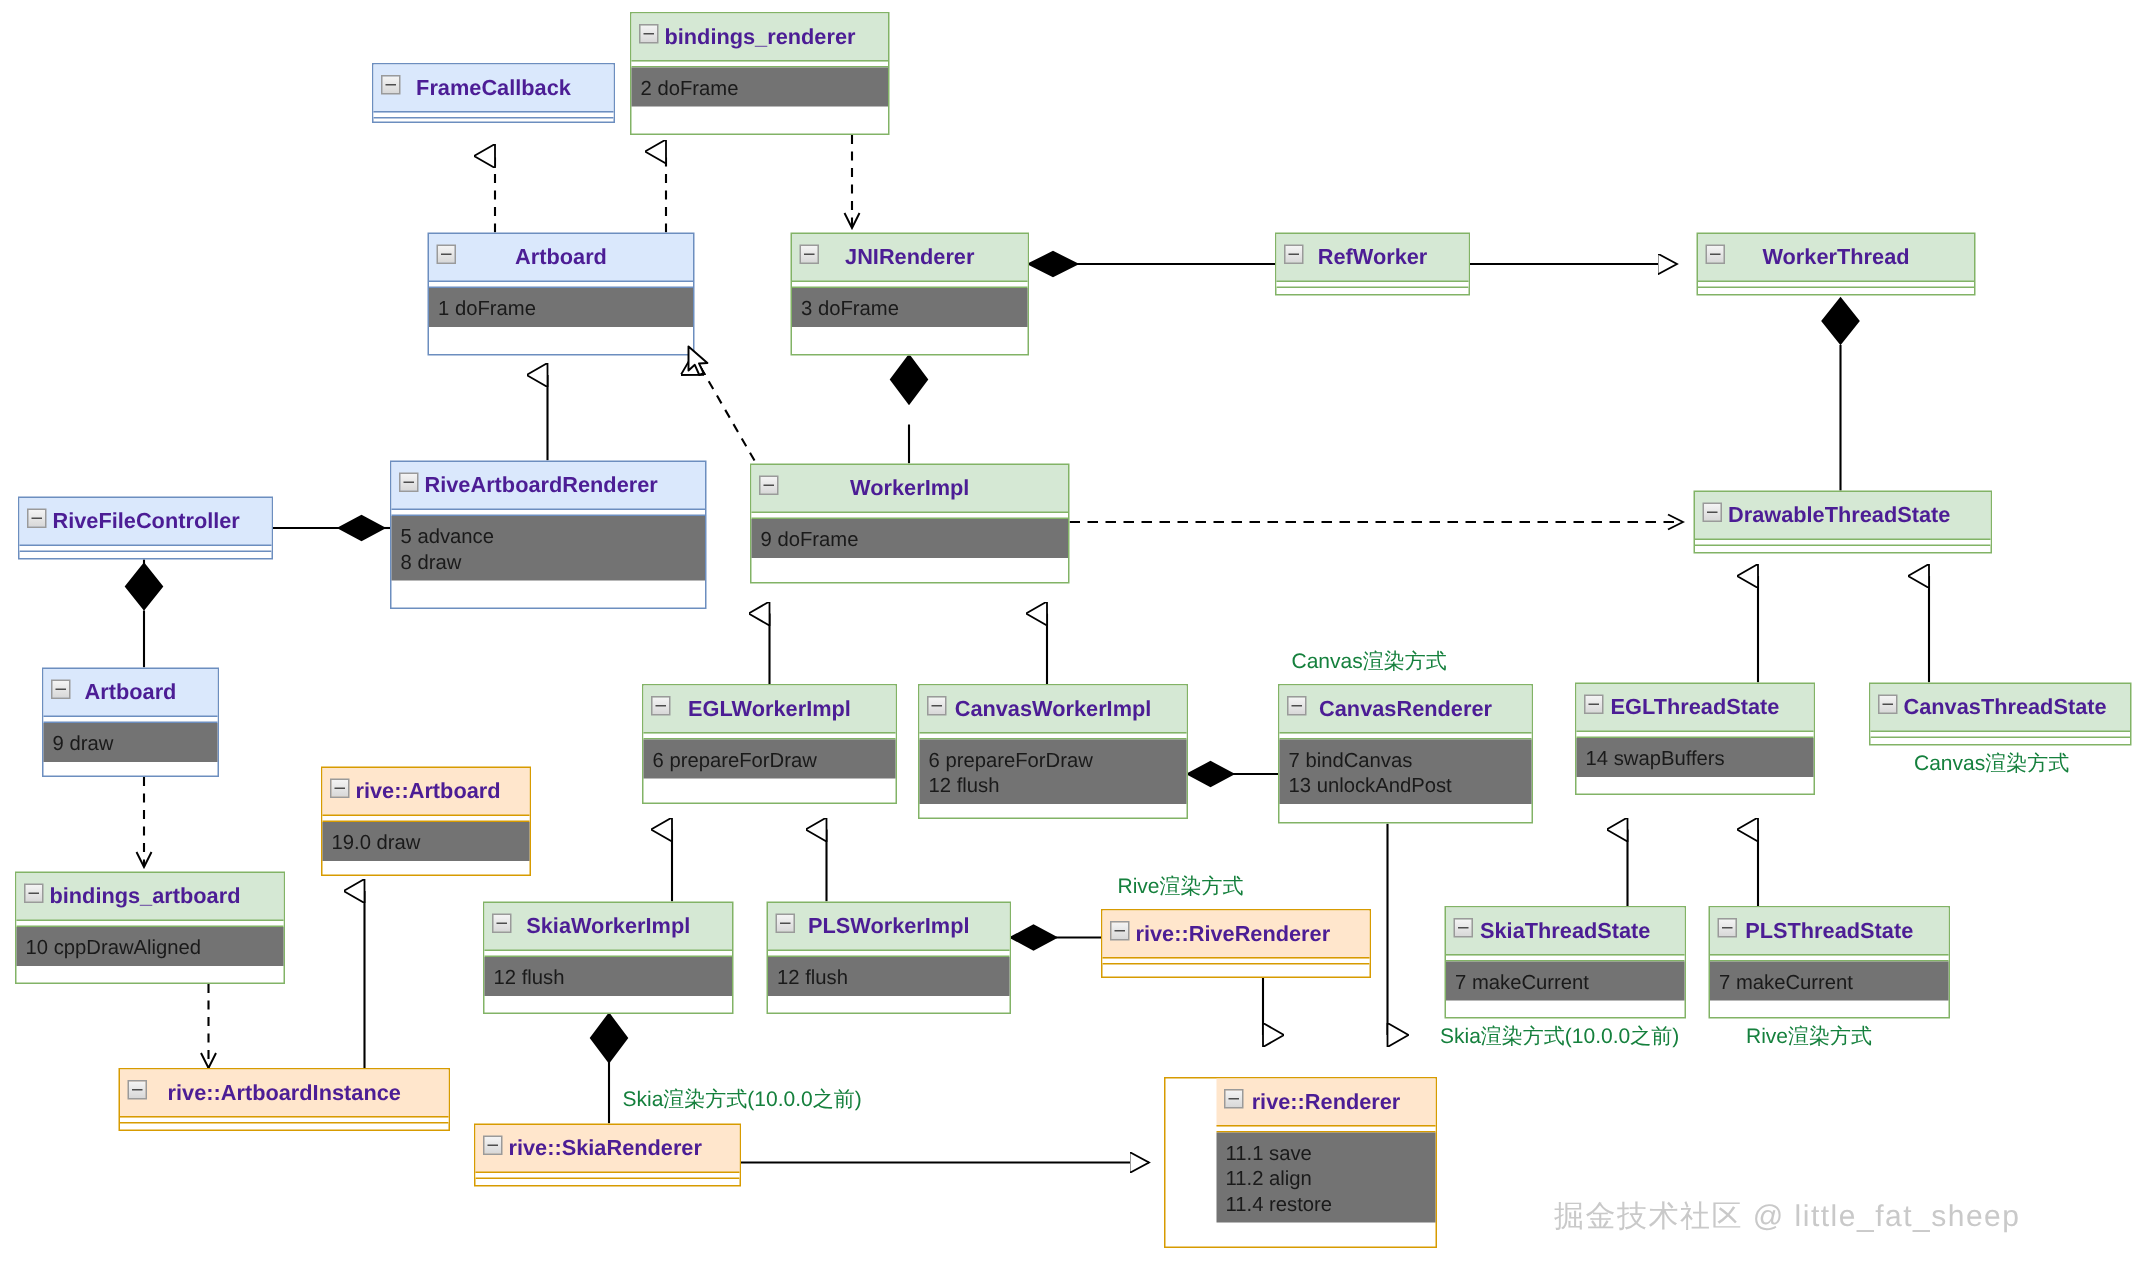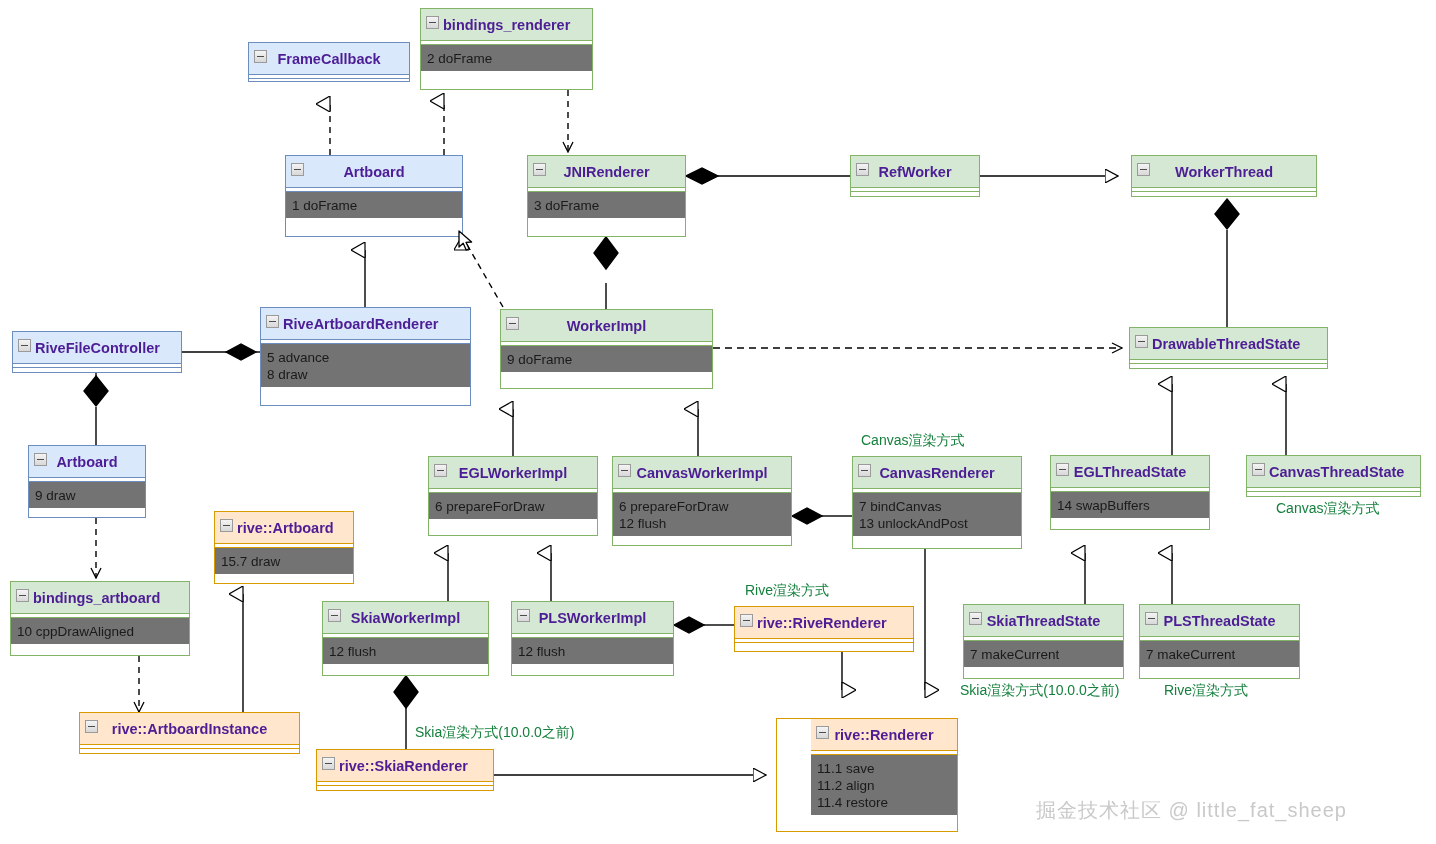--- a/index.html
+++ b/index.html
@@ -305,21 +305,21 @@
     <div class="sep"></div>
     <div class="body">9 draw</div>
   </div>
 
   <div class="uml orange" style="left:214px; top:511px; width:140px; height:73px;">
     <div class="hdr tight">
       <span class="mini"></span>
       <span>rive::Artboard</span>
     </div>
     <div class="sep"></div>
-    <div class="body">15.7 draw</div>
+    <div class="body">19.0 draw</div>
   </div>
 
   <div class="uml green" style="left:428px; top:456px; width:170px; height:80px;">
     <div class="hdr">
       <span class="mini"></span>
       <span>EGLWorkerImpl</span>
     </div>
     <div class="sep"></div>
     <div class="body">6 prepareForDraw</div>
   </div>

